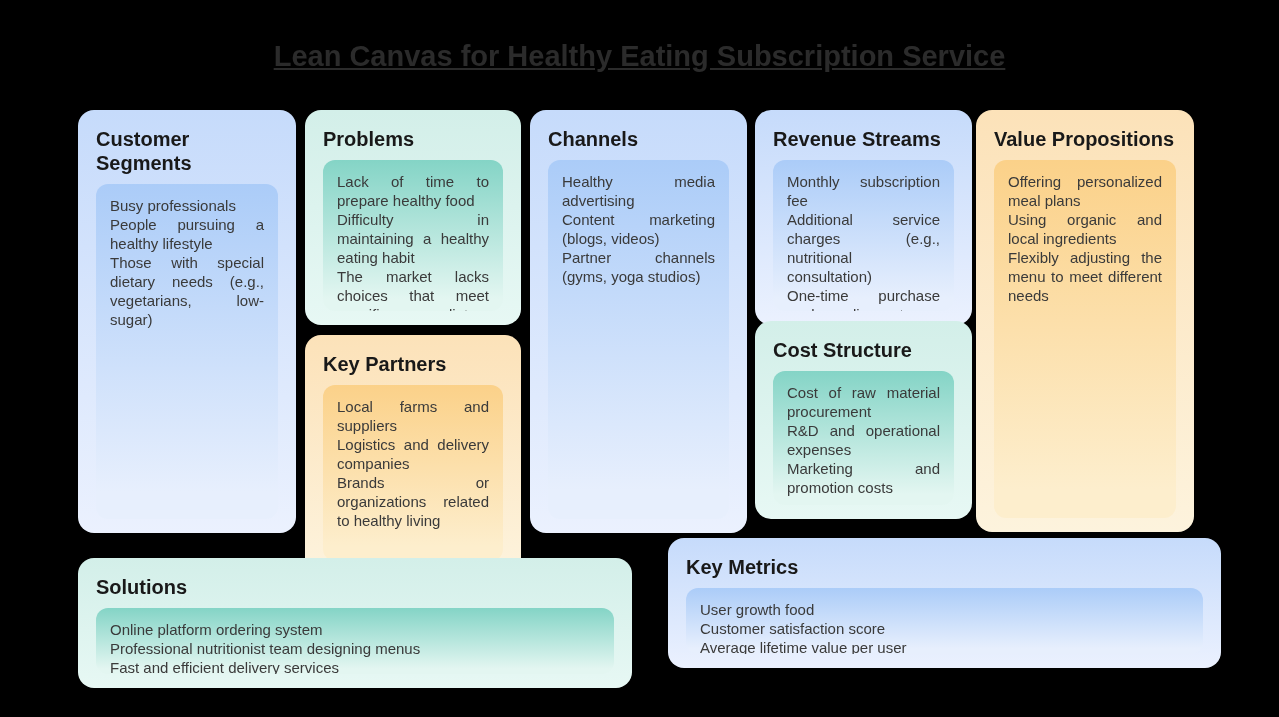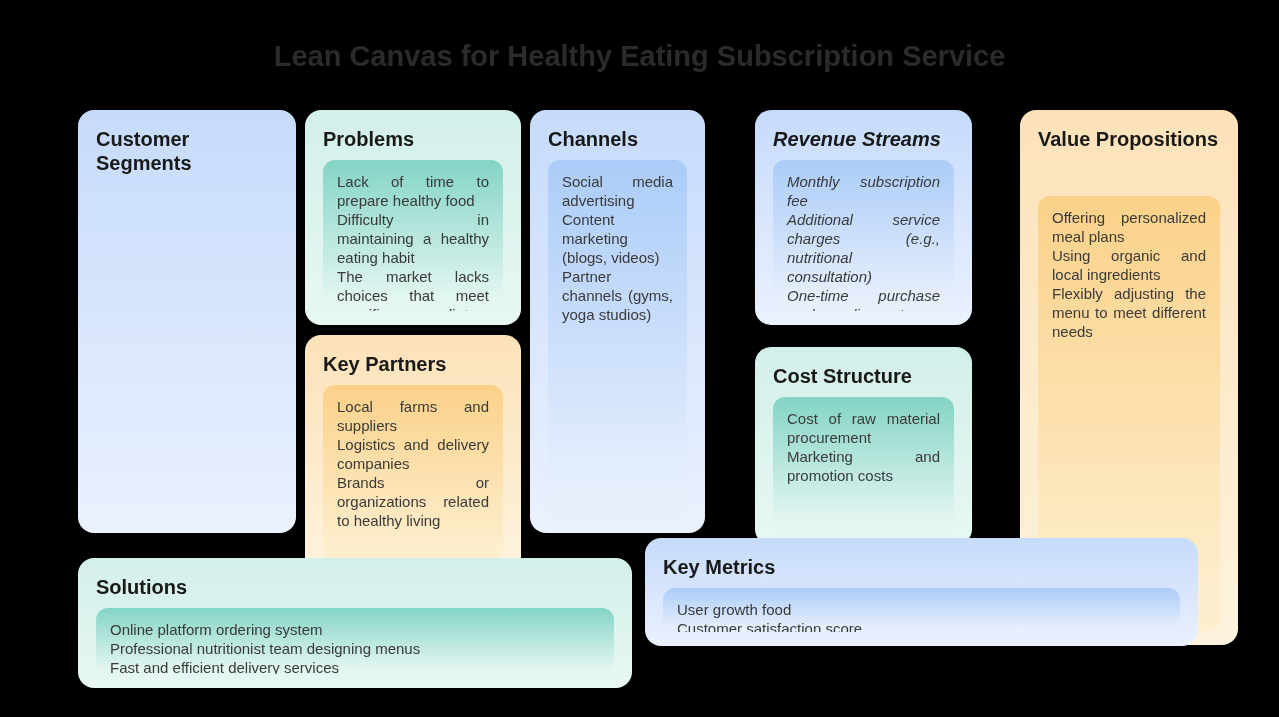--- a/index.html
+++ b/index.html
@@ -16,20 +16,21 @@
     background: #000;
   }
   .page-title {
     position: absolute;
     top: 40px; left: 0; width: 1279px;
     text-align: center;
     font-size: 29px;
     font-weight: bold;
     color: #2b2b2b;
     letter-spacing: 0px;
+    text-decoration: underline;
   }
   .card {
     position: absolute;
     border-radius: 16px;
     padding: 17px 18px 14px 18px;
     display: flex;
     flex-direction: column;
   }
   .card-title {
     font-size: 20px;
@@ -53,52 +54,57 @@
   
   .theme-blue   { background: linear-gradient(180deg, #c6dbfb 0%, #ebf1fe 100%); }
   .theme-blue   .card-body { background: linear-gradient(180deg, #abccf8 0%, #e7effd 92%); }
   .theme-green  { background: linear-gradient(180deg, #d3efe9 0%, #e7f8f4 100%); }
   .theme-green  .card-body { background: linear-gradient(180deg, #84d4c6 0%, #e3f6f1 92%); }
   .theme-orange { background: linear-gradient(180deg, #fce2b9 0%, #fdf3dd 100%); }
   .theme-orange .card-body { background: linear-gradient(180deg, #fbd189 0%, #fdeecd 92%); }
   
   .pos-customer-segments { left: 78px;  top: 110px; width: 218px; height: 423px; }
   .pos-problems          { left: 305px; top: 110px; width: 216px; height: 215px; }
-  .pos-channels          { left: 530px; top: 110px; width: 175px; height: 423px; }
-  .pos-revenue-streams   { left: 755px; top: 110px; width: 217px; height: 215px; font-style: italic; }
-  .pos-value-propositions{ left: 1020px; top: 110px; width: 218px; height: 535px; gap: 36px; }
+  .pos-channels          { left: 530px; top: 110px; width: 217px; height: 423px; }
+  .pos-revenue-streams   { left: 755px; top: 110px; width: 217px; height: 215px; }
+  .pos-value-propositions{ left: 976px; top: 110px; width: 218px; height: 422px; }
   .pos-key-partners      { left: 305px; top: 335px; width: 216px; height: 240px; }
-  .pos-cost-structure    { left: 755px; top: 347px; width: 217px; height: 198px; }
+  .pos-cost-structure    { left: 755px; top: 321px; width: 217px; height: 198px; }
   .pos-solutions         { left: 78px;  top: 558px; width: 554px; height: 130px; }
-  .pos-key-metrics       { left: 645px; top: 538px; width: 553px; height: 108px; }
+  .pos-key-metrics       { left: 668px; top: 538px; width: 553px; height: 130px; }
 </style>
 </head>
 <body>
 
 <div class="canvas">
 
   <div class="page-title">Lean Canvas for Healthy Eating Subscription Service</div>
 
   <div class="card theme-blue pos-customer-segments">
     <div class="card-title">Customer Segments</div>
+    <div class="card-body">
+      <div class="card-item">Busy professionals</div>
+      <div class="card-item">People pursuing a healthy lifestyle</div>
+      <div class="card-item">Those with special dietary needs (e.g., vegetarians, low-sugar)</div>
+    </div>
   </div>
 
   <div class="card theme-green pos-problems">
     <div class="card-title">Problems</div>
     <div class="card-body">
       <div class="card-item">Lack of time to prepare healthy food</div>
       <div class="card-item">Difficulty in maintaining a healthy eating habit</div>
       <div class="card-item">The market lacks choices that meet specific dietary requirements</div>
     </div>
   </div>
 
   <div class="card theme-blue pos-channels">
     <div class="card-title">Channels</div>
     <div class="card-body">
-      <div class="card-item">Social media advertising</div>
+      <div class="card-item">Healthy media advertising</div>
       <div class="card-item">Content marketing (blogs, videos)</div>
       <div class="card-item">Partner channels (gyms, yoga studios)</div>
     </div>
   </div>
 
   <div class="card theme-blue pos-revenue-streams">
     <div class="card-title">Revenue Streams</div>
     <div class="card-body">
       <div class="card-item">Monthly subscription fee</div>
       <div class="card-item">Additional service charges (e.g., nutritional consultation)</div>
@@ -121,20 +127,21 @@
       <div class="card-item">Local farms and suppliers</div>
       <div class="card-item">Logistics and delivery companies</div>
       <div class="card-item">Brands or organizations related to healthy living</div>
     </div>
   </div>
 
   <div class="card theme-green pos-cost-structure">
     <div class="card-title">Cost Structure</div>
     <div class="card-body">
       <div class="card-item">Cost of raw material procurement</div>
+      <div class="card-item">R&amp;D and operational expenses</div>
       <div class="card-item">Marketing and promotion costs</div>
     </div>
   </div>
 
   <div class="card theme-green pos-solutions">
     <div class="card-title">Solutions</div>
     <div class="card-body">
       <div class="card-item">Online platform ordering system</div>
       <div class="card-item">Professional nutritionist team designing menus</div>
       <div class="card-item">Fast and efficient delivery services</div>

